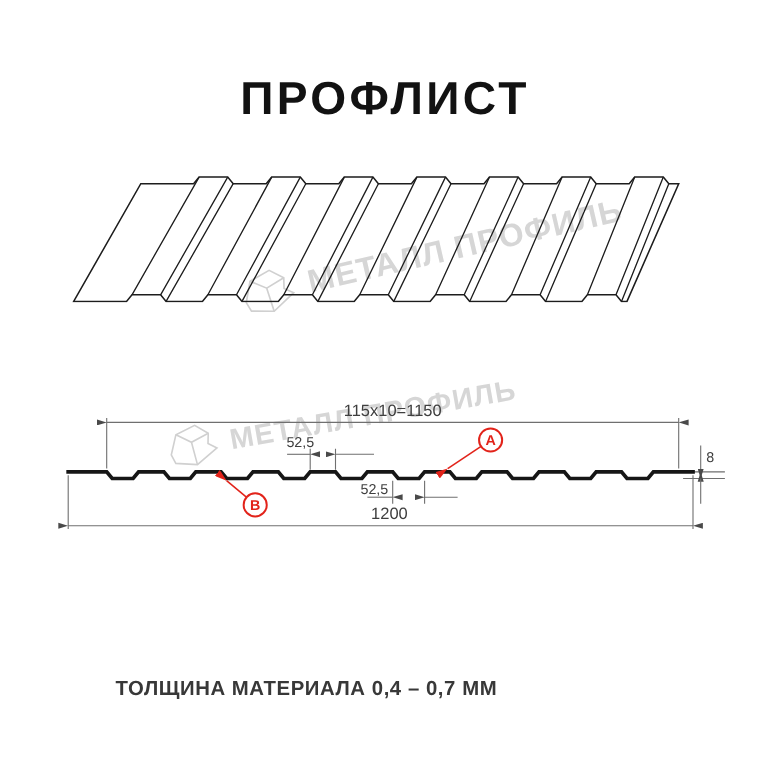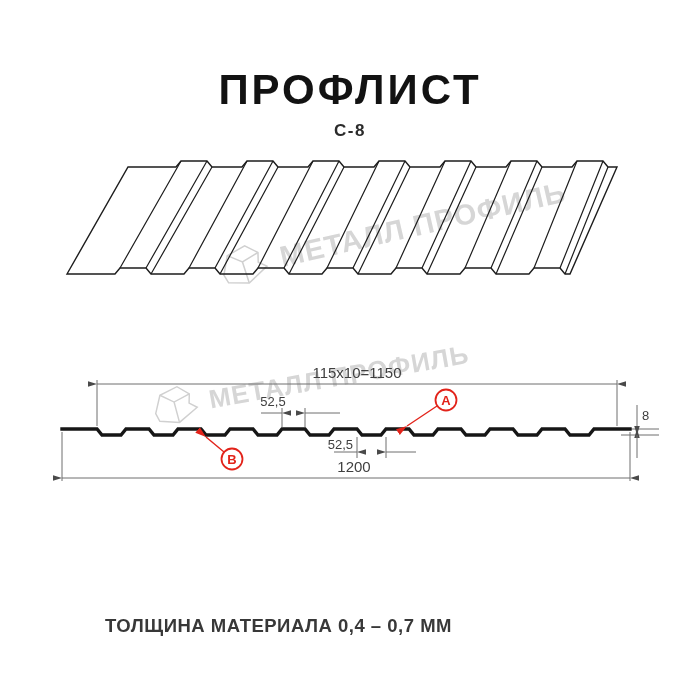--- a/index.html
+++ b/index.html
@@ -31,21 +31,20 @@
   .red-circ{stroke:#e2231a;stroke-width:1.8;fill:none;}
   .red-t{font-size:13px;fill:#e2231a;font-weight:bold;}
 </style>
 </head>
 <body>
 
 <div class="page">
 
   <div class="title-block">
     <div class="main-title">ПРОФЛИСТ</div>
-    <div class="sub-title">С-8</div>
   </div>
 
   <div class="wm wm-1">
     <svg class="wm-logo" width="58" height="44" viewBox="0 0 56 46">
       <path d="M5 28 L13 9 L33 3 L45 13 L43 23 L51 29 L29 42 L8 37 Z"></path>
       <path d="M13 9 L27 19 L45 13 M27 19 L29 42"></path>
     </svg>
     <span class="wm-text">МЕТАЛЛ ПРОФИЛЬ</span>
   </div>
 

